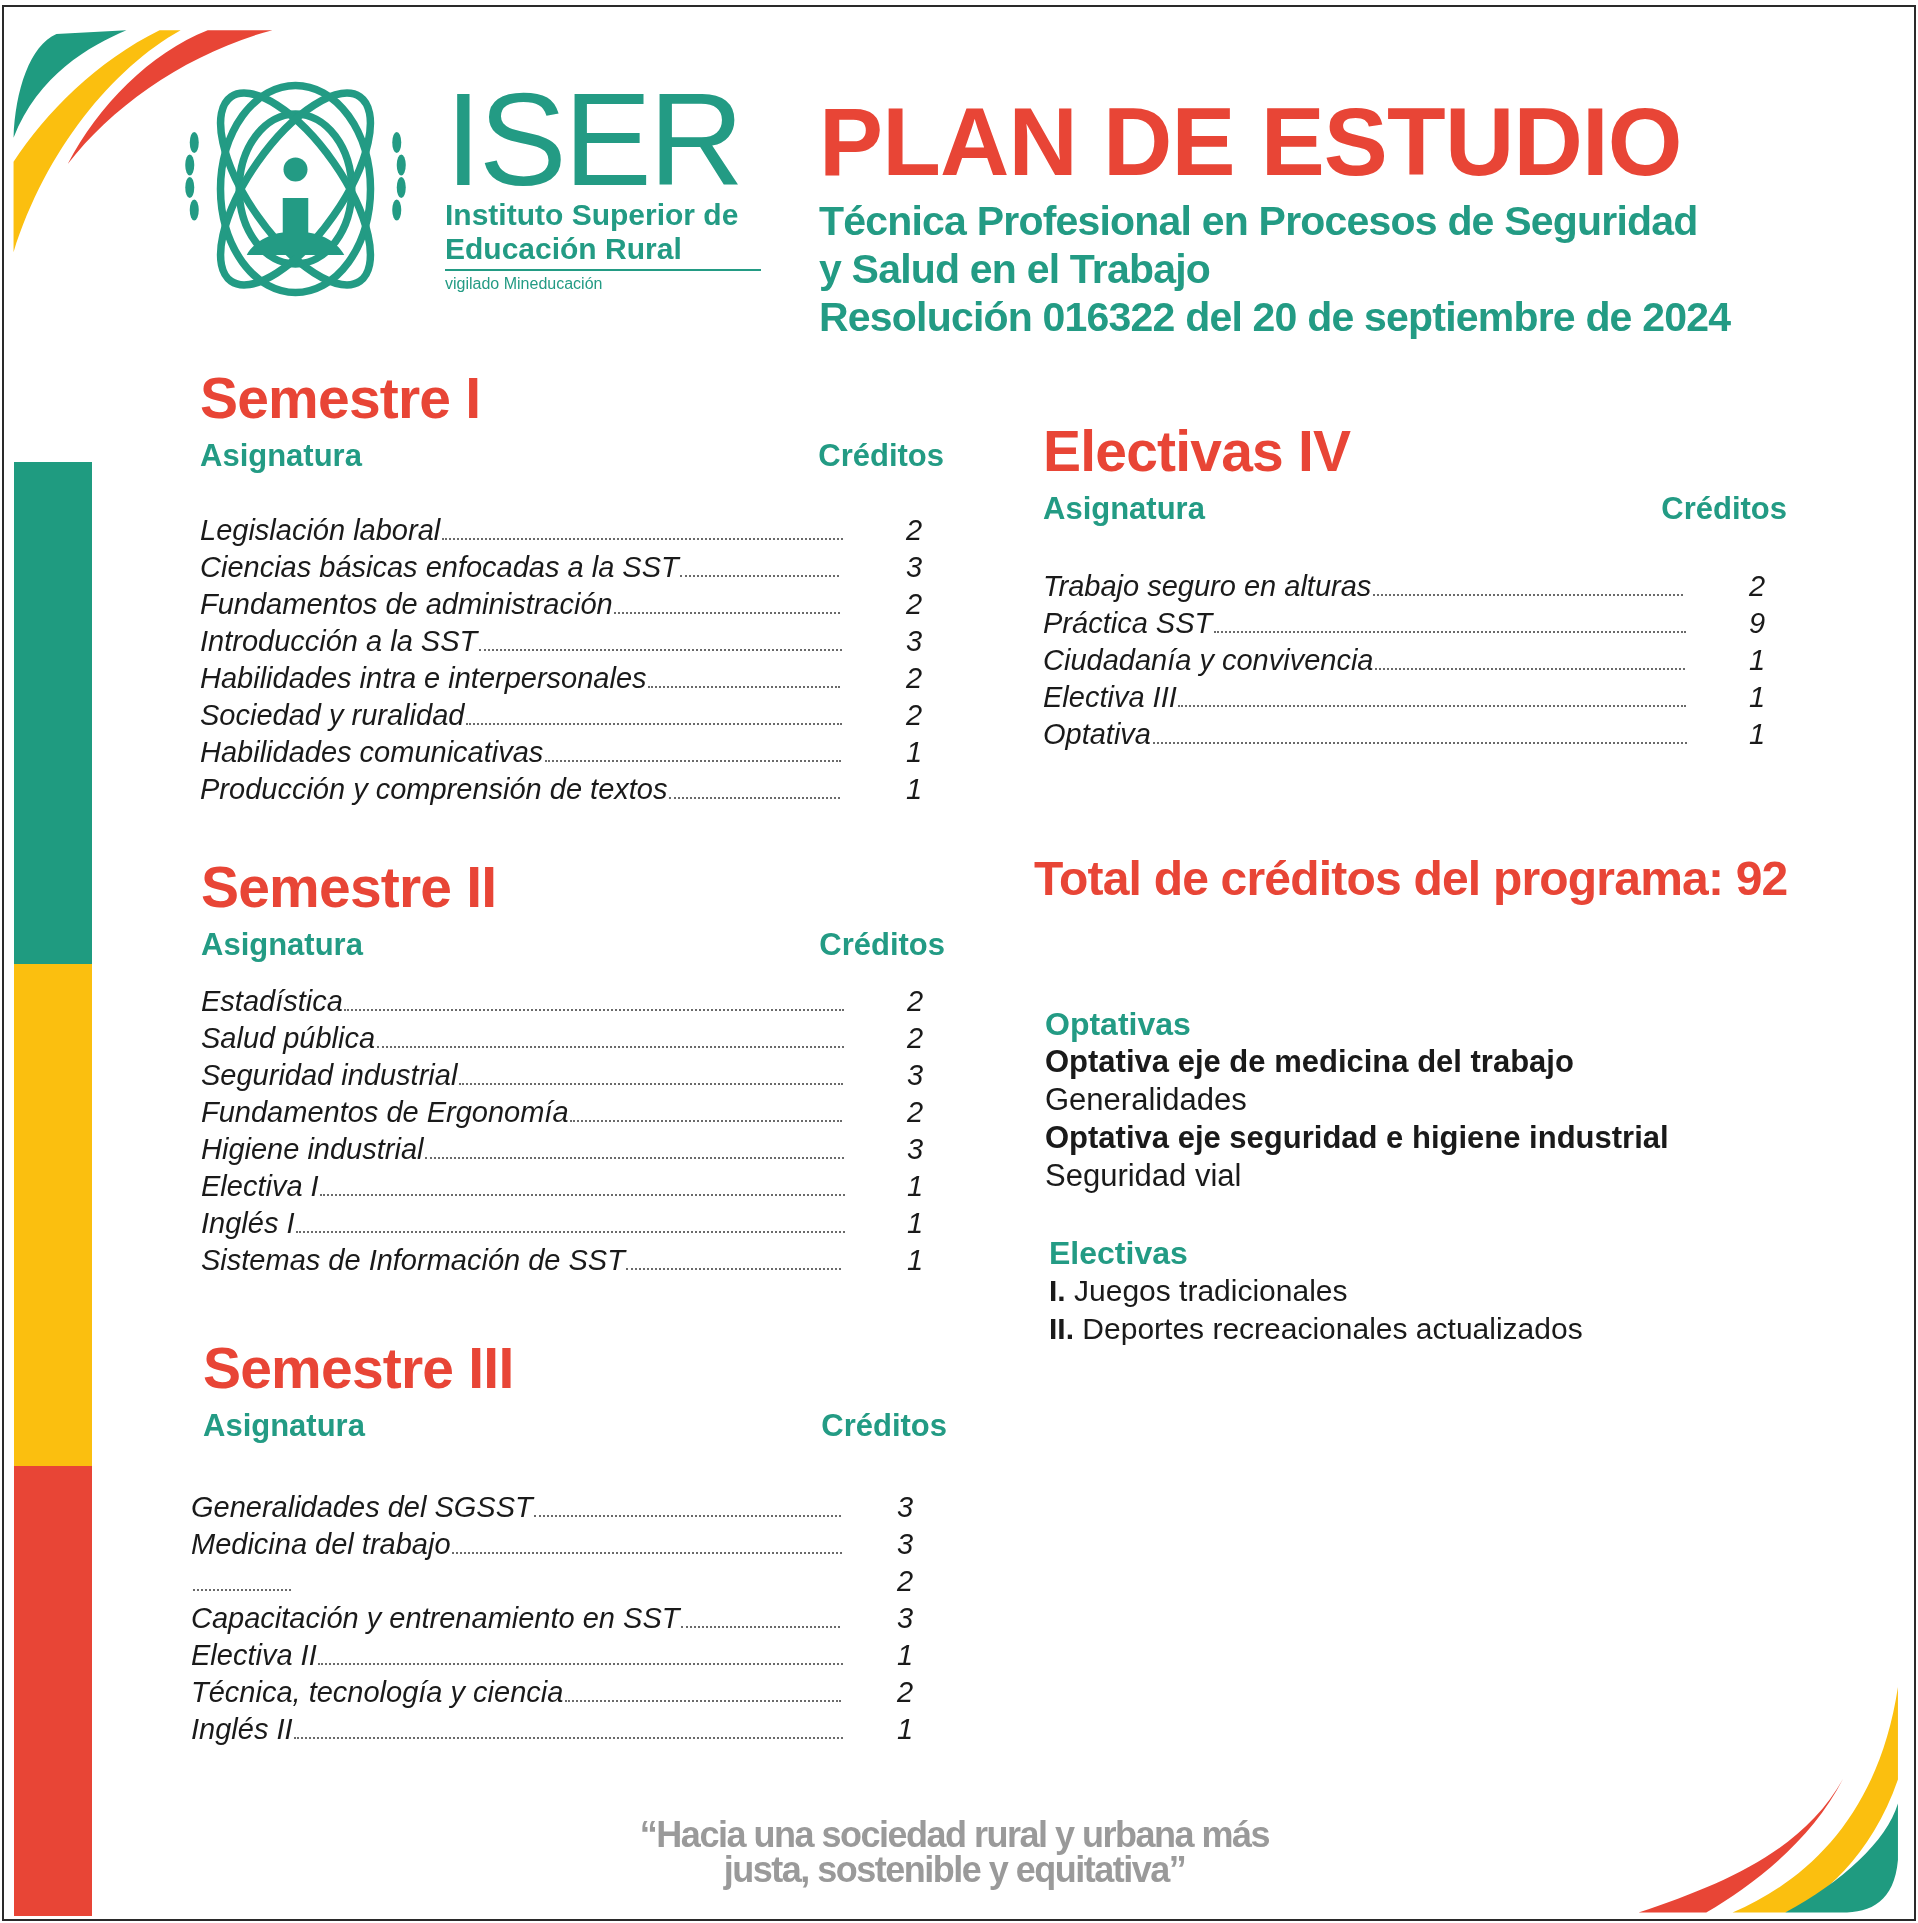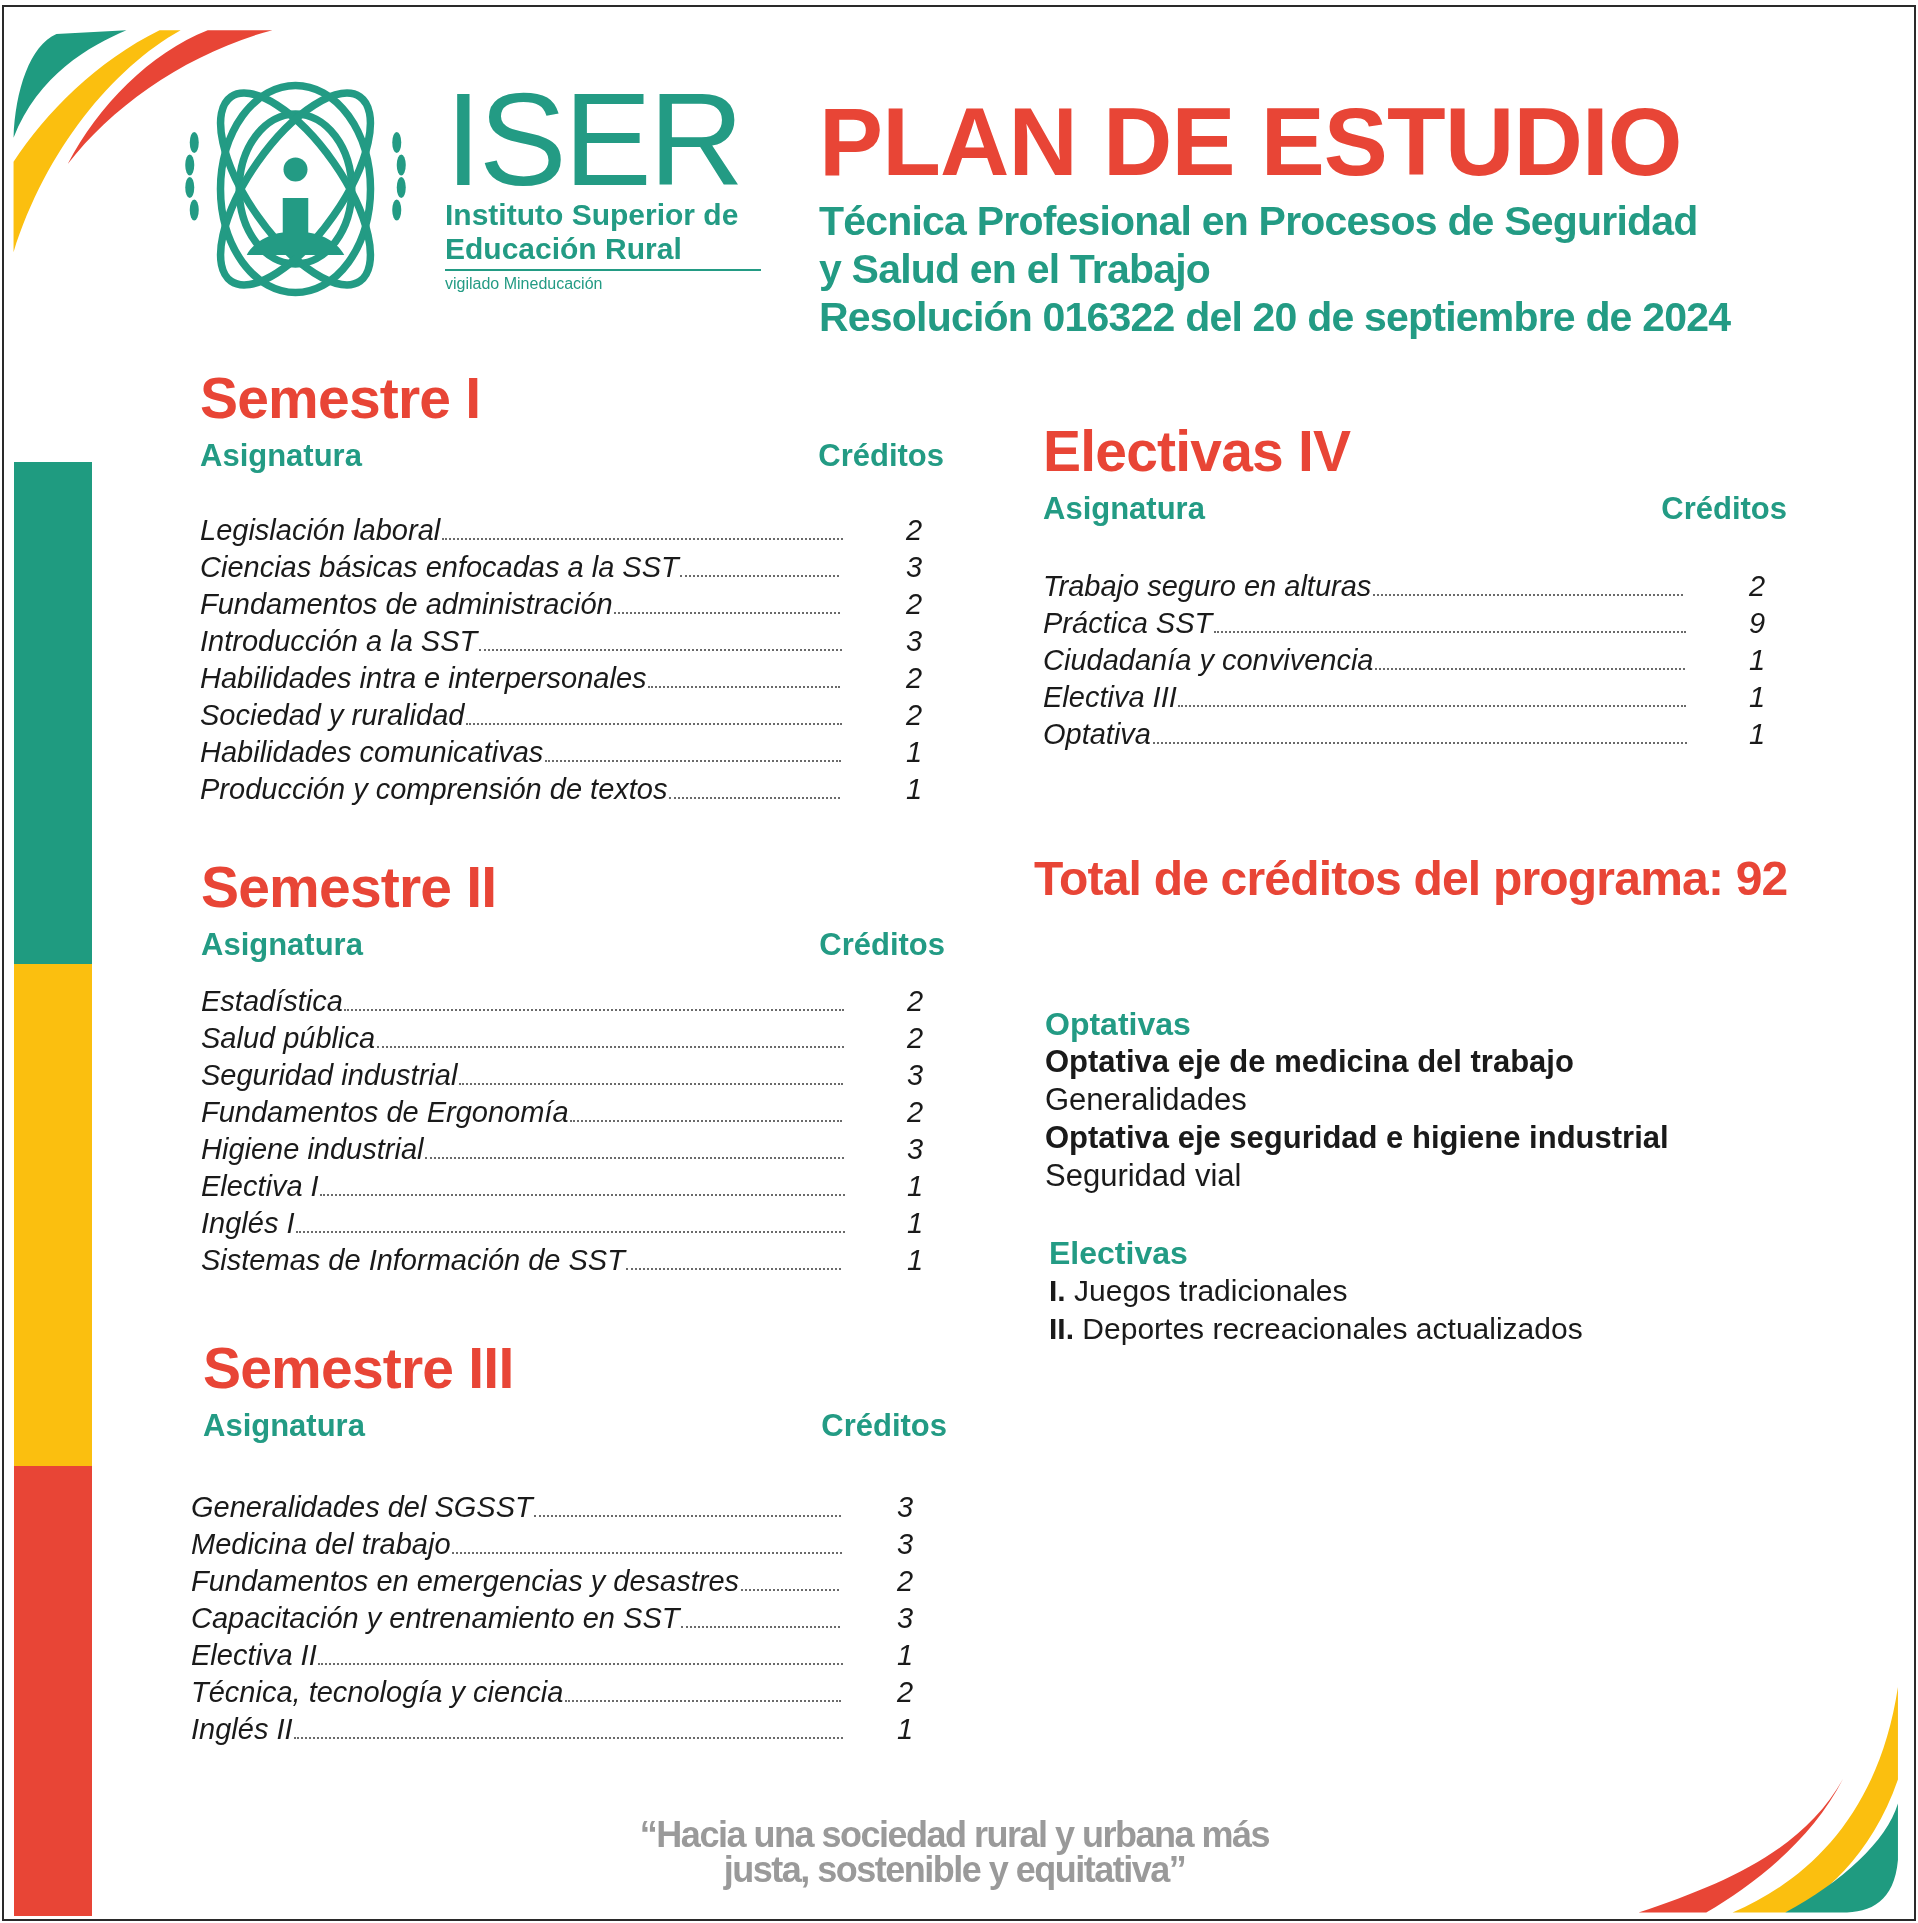--- a/index.html
+++ b/index.html
@@ -202,21 +202,20 @@
         <span class="name">Generalidades del SGSST</span>
         <span class="dots" style="width: 307px;"></span>
         <span class="cred">3</span>
       </div>
       <div class="row">
         <span class="name">Medicina del trabajo</span>
         <span class="dots" style="width: 390px;"></span>
         <span class="cred">3</span>
       </div>
       <div class="row">
-        <span class="name">Fundamentos en emergencias y desastres</span>
         <span class="dots" style="width: 98px;"></span>
         <span class="cred">2</span>
       </div>
       <div class="row">
         <span class="name">Capacitación y entrenamiento en SST</span>
         <span class="dots" style="width: 159px;"></span>
         <span class="cred">3</span>
       </div>
       <div class="row">
         <span class="name">Electiva II</span>

